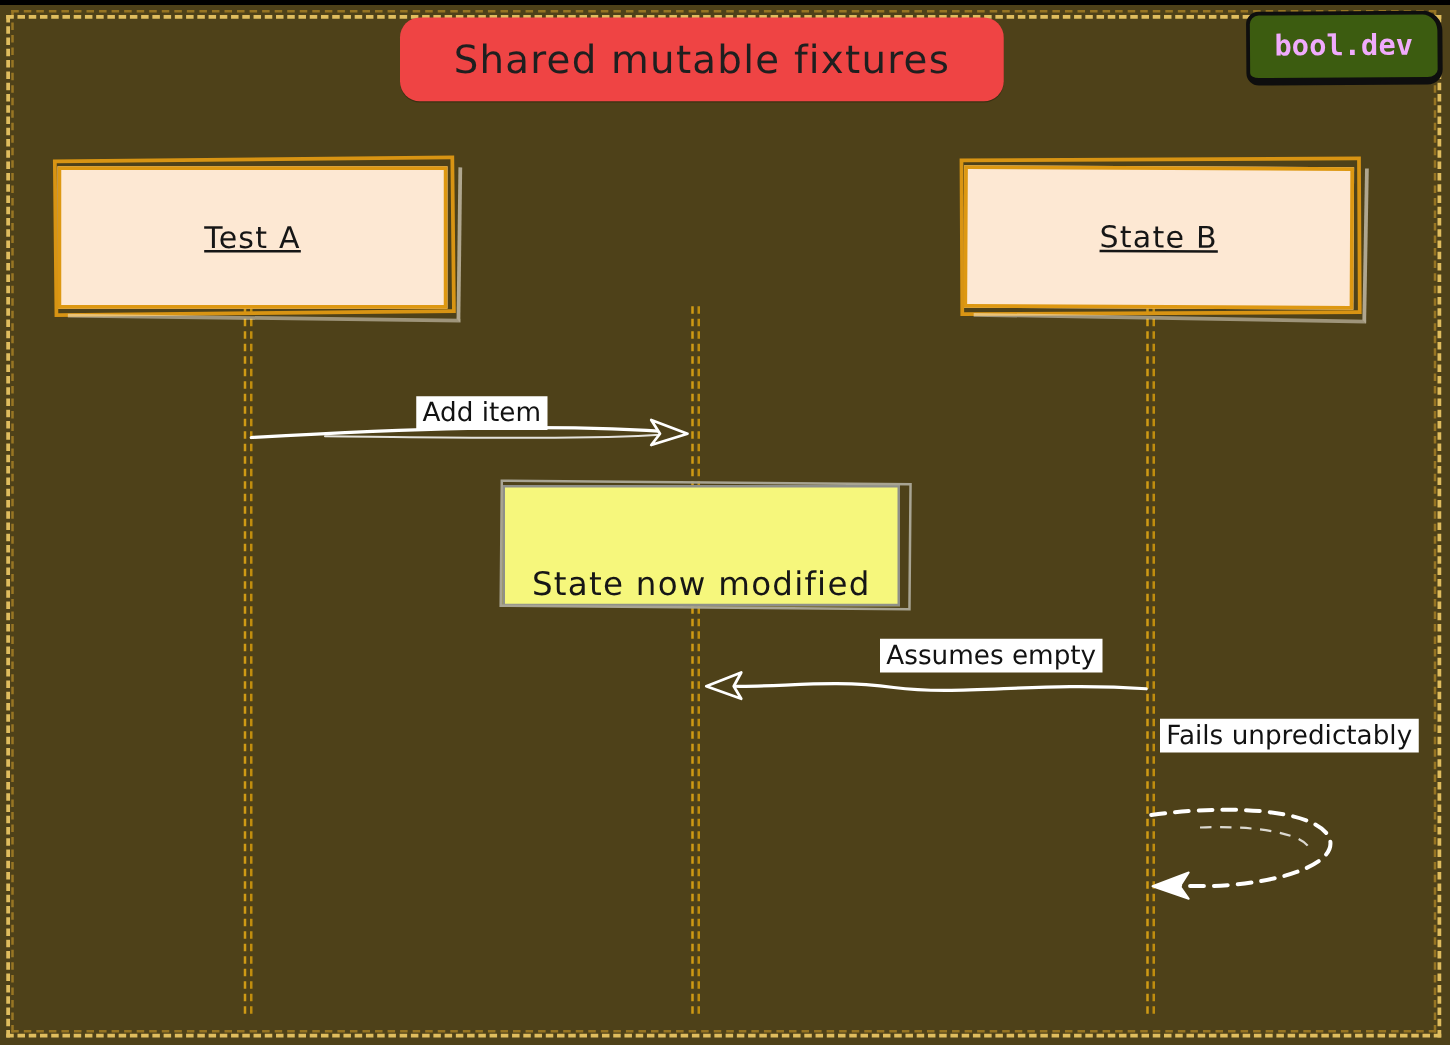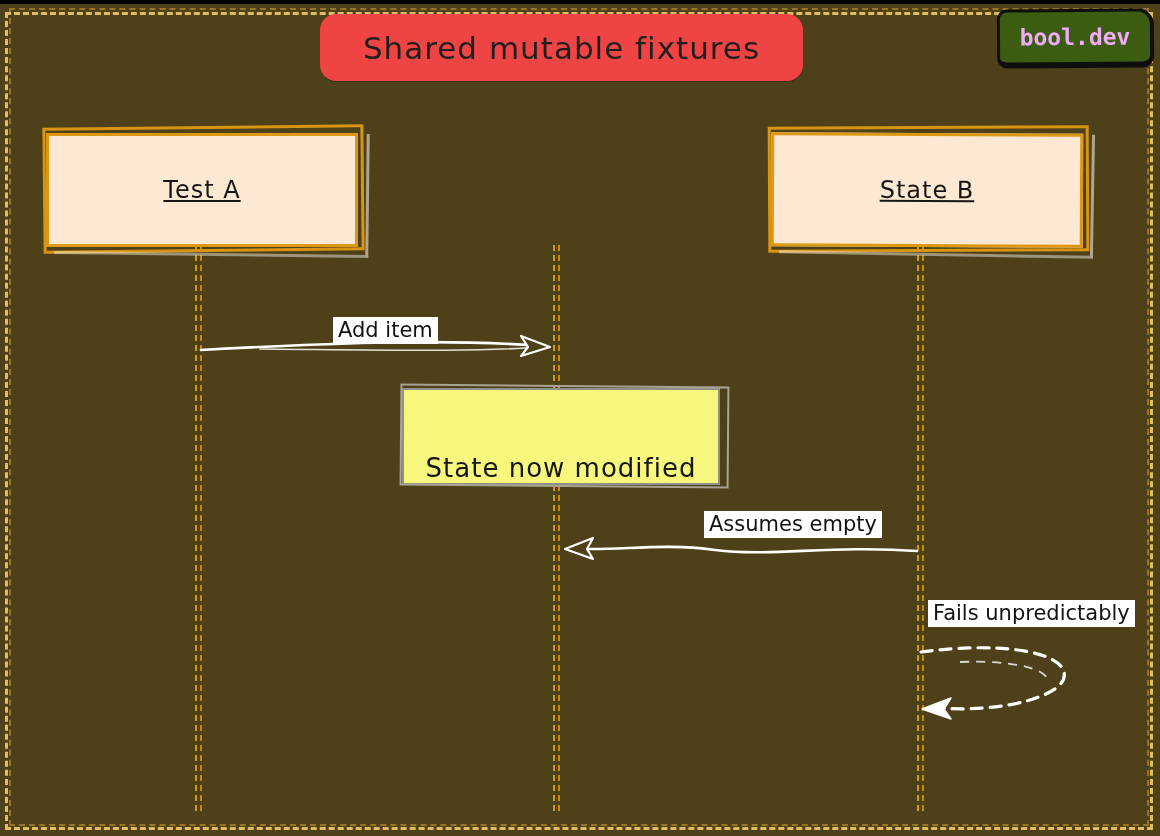--- a/index.html
+++ b/index.html
@@ -50,21 +50,21 @@
     border:2px solid #8f9089;display:flex;align-items:flex-end;justify-content:center;z-index:3;}
   .note::before{content:"";position:absolute;inset:-5px -11px -4px -4px;
     border:2px solid #a8a493;transform:rotate(.5deg);pointer-events:none;}
   .note span{font-size:26px;color:#161616;letter-spacing:1px;}
 
   
   .msg-label{position:absolute;background:#ffffff;color:#121212;font-size:21px;
     line-height:27px;padding:0 5px;z-index:5;white-space:nowrap;}
   .lbl-add{left:333px;top:313px;}
   .lbl-assume{left:672px;top:507px;margin-left:32px;}
-  .lbl-fails{left:928px;top:596px;}
+  .lbl-fails{left:928px;top:571px;}
 
   svg.arrows{position:absolute;left:0;top:0;z-index:4;pointer-events:none;}
 </style>
 </head>
 <body>
 
 <div class="stage">
   <div class="canvas">
     <div class="frame2"></div>
     <div class="frame"></div>

